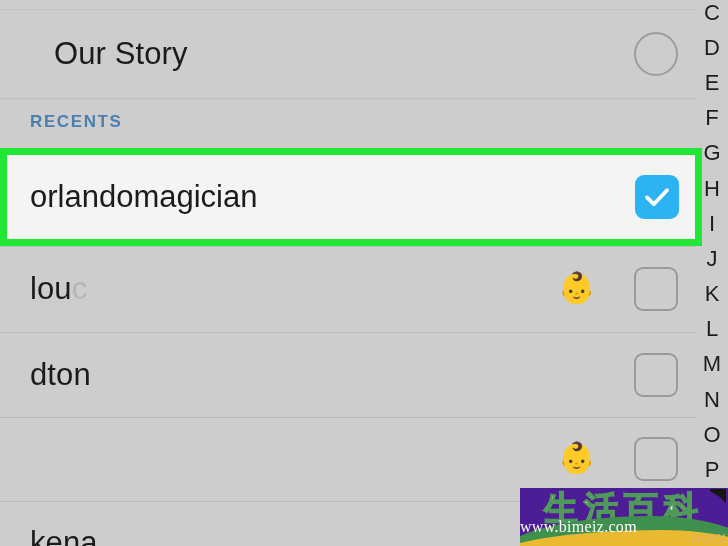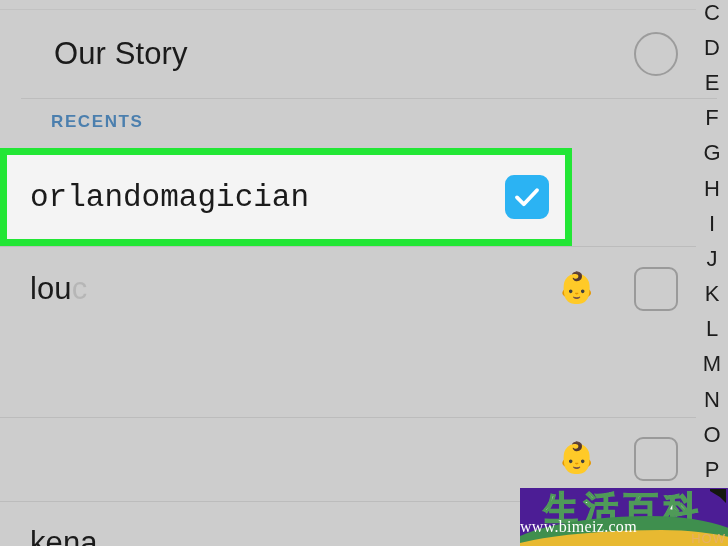--- a/index.html
+++ b/index.html
@@ -112,27 +112,26 @@
     position: absolute;
     font-size: 30px;
     line-height: 1;
   }
 
   
   .highlight-box {
     position: absolute;
     left: 0;
     top: 148px;
-    width: 572px;
+    width: 702px;
     height: 98px;
     border: 7px solid #22e635;
     box-sizing: border-box;
     background: #f4f4f4;
     z-index: 5;
-    font-family: Liberation Mono, monospace;
   }
   .highlight-box .hl-label {
     position: absolute;
     left: 23px;
     top: 50%;
     transform: translateY(-50%);
     color: #1b1b1b;
     font-size: 31px;
     white-space: nowrap;
   }
@@ -252,21 +251,21 @@
 
   <div class="top-rule"></div>
 
   <div class="list">
 
     <div class="row" style="top:10px;height:88px;">
       <span class="row-label" style="top:50%;transform:translateY(-50%);margin-left:24px;">Our Story</span>
       <span class="cb-circle" style="right:18px;top:50%;margin-top:-22px;"></span>
     </div>
 
-    <div class="section-header" style="top:98px;height:50px;margin-left:21px;">
+    <div class="section-header" style="top:98px;height:50px;">
       <div class="rule-top"></div>
       <span class="section-title">RECENTS</span>
     </div>
 
     <div class="highlight-box">
       <span class="hl-label">orlandomagician</span>
       <span class="cb-square checked">
         <svg viewBox="0 0 44 44" width="40" height="40">
           <path d="M11 22.5 L18.5 30 L33 14.5" fill="none" stroke="#ffffff" stroke-width="4.2" stroke-linecap="round" stroke-linejoin="round"></path>
         </svg>
@@ -275,20 +274,27 @@
 
     <div class="row" style="top:246px;height:86px;">
       <div class="rule-top"></div>
       <span class="row-label" style="top:50%;transform:translateY(-50%);"><span>lou</span><span class="fade-char" style="opacity:.35">c</span></span>
       <span class="emoji" style="right:100px;top:50%;margin-top:-16px;">👶</span>
       <span class="cb-square" style="right:18px;top:50%;margin-top:-22px;">
         
       </span>
     </div>
 
+    <div class="row" style="top:332px;height:85px;">
+      <div class="rule-top"></div>
+      <span class="row-label" style="top:50%;transform:translateY(-50%);">dton</span>
+      <span class="cb-square" style="right:18px;top:50%;margin-top:-22px;">
+        
+      </span>
+    </div>
 
     <div class="row" style="top:417px;height:84px;">
       <div class="rule-top"></div>
       <span class="emoji" style="right:100px;top:50%;margin-top:-16px;">👶</span>
       <span class="cb-square" style="right:18px;top:50%;margin-top:-22px;">
         
       </span>
     </div>
 
     <div class="row" style="top:501px;height:45px;">

